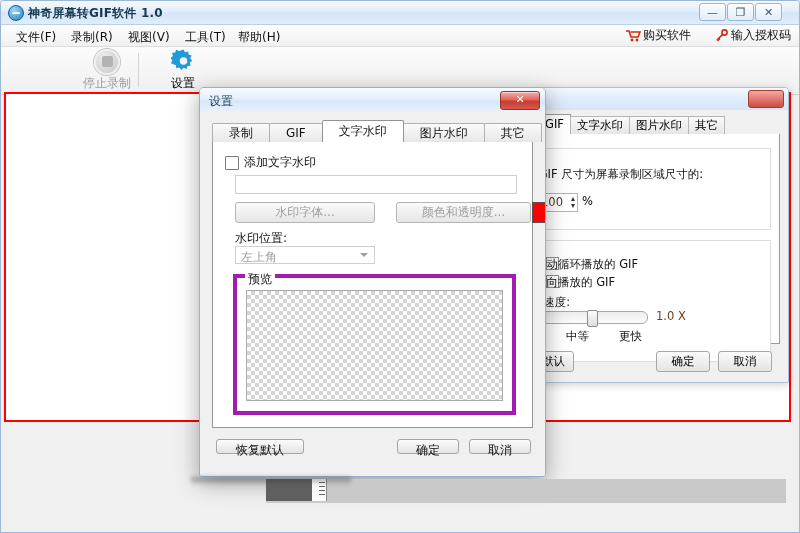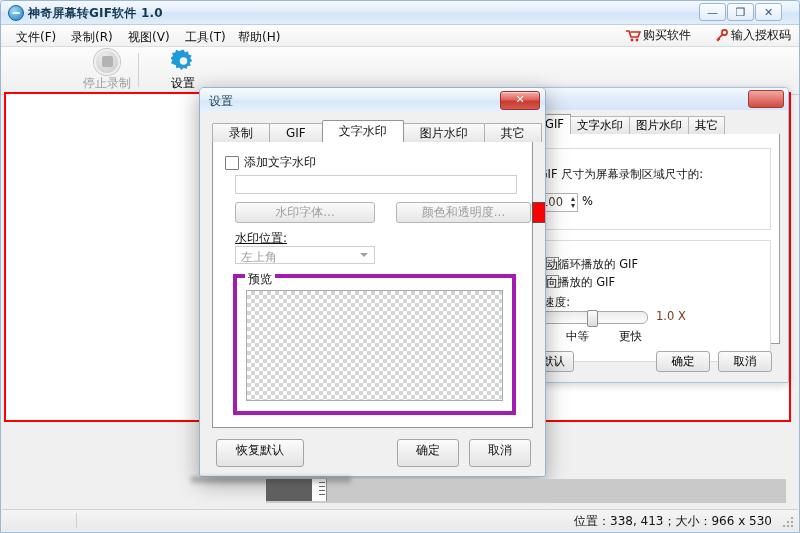--- a/index.html
+++ b/index.html
@@ -117,35 +117,35 @@
 
   #chk-row{position:absolute;left:12px;top:12px;display:flex;align-items:center;gap:5px;}
   #chk-box{width:12px;height:12px;border:1px solid #7a7a7a;background:#fff;border-radius:1px;}
   #chk-lbl{font-size:12px;color:#111;}
   #wm-text{position:absolute;left:22px;top:33px;right:15px;height:19px;border:1px solid #cfcfcf;background:#fff;box-sizing:border-box;}
   .dbtn{position:absolute;height:21px;line-height:19px;text-align:center;font-size:12px;color:#9d9d9d;
      background:linear-gradient(180deg,#fbfbfb,#e6e6e6);border:1px solid #b4b4b4;border-radius:3px;box-sizing:border-box;}
   #btn-font{left:22px;top:60px;width:140px;}
   #btn-color{left:183px;top:60px;width:135px;}
   #color-swatch{position:absolute;left:319px;top:60px;width:23px;height:21px;background:#ff0000;border:1px solid #555;box-sizing:border-box;}
-  #pos-lbl{position:absolute;left:22px;top:88px;font-size:12px;color:#111;text-decoration:underline;}
+  #pos-lbl{position:absolute;left:22px;top:88px;font-size:12px;color:#111;}
   #pos-sel{position:absolute;left:22px;top:104px;width:140px;height:18px;border:1px solid #cfcfcf;background:#fff;box-sizing:border-box;}
   #pos-sel .val{position:absolute;left:5px;top:2px;font-size:12px;color:#a0a0a0;}
   #pos-sel .arw{position:absolute;right:6px;top:6px;width:0;height:0;border-left:4px solid transparent;border-right:4px solid transparent;border-top:4px solid #a0a0a0;}
   #prev-grp{position:absolute;left:20px;top:132px;right:16px;bottom:12px;border:4px solid #a21caf;}
   #prev-lbl{position:absolute;left:8px;top:-7px;background:#fff;padding:0 3px;font-size:12px;color:#111;}
   #prev-area{position:absolute;left:9px;top:12px;right:9px;bottom:10px;border:1px solid #aaaaaa;
      background-color:#fff;
      background-image:
        linear-gradient(45deg,#d4d4d4 25%,transparent 25%,transparent 75%,#d4d4d4 75%),
        linear-gradient(45deg,#d4d4d4 25%,transparent 25%,transparent 75%,#d4d4d4 75%);
      background-size:8px 8px;background-position:0 0,4px 4px;}
 
   #dlg-foot{position:absolute;left:0;right:0;bottom:0;height:48px;}
-  .fbtn{position:absolute;height:28px;line-height:21px;text-align:center;font-size:12px;color:#111;
+  .fbtn{position:absolute;height:15px;line-height:21px;text-align:center;font-size:12px;color:#111;
      background:linear-gradient(180deg,#fcfcfc,#e3e3e3);border:1px solid #a5a5a5;border-radius:3px;box-sizing:border-box;cursor:default;}
   #f-reset{left:16px;top:11px;width:88px;}
   #f-ok{right:86px;top:11px;width:62px;}
   #f-cancel{right:14px;top:11px;width:62px;}
 
   
   #bottom-frag{position:absolute;left:265px;top:478px;width:520px;height:24px;background:#c9c9c9;}
   #frag-dark{position:absolute;left:265px;top:478px;width:46px;height:22px;background:#5f5f5f;}
   #frag-ruler{position:absolute;left:311px;top:478px;width:14px;height:22px;background:#fbfbfb;border-right:1px solid #8a8a8a;}
   #frag-ruler i{position:absolute;right:1px;width:6px;height:1px;background:#666;}
@@ -331,25 +331,13 @@
   <div id="bottom-frag"></div>
   <div id="frag-dark"></div>
   <div id="frag-ruler">
     <i style="top:3px"></i>
       <i style="top:7px"></i>
       <i style="top:11px"></i>
       <i style="top:15px"></i>
   </div>
   <div id="shadow-band"></div>
 
-  <div id="statusbar">
-    <div id="sb-sep"></div>
-    <div id="sb-text">位置：338, 413；大小：966 x 530</div>
-    <div id="sb-grip">
-      <i style="left:8px;top:0"></i>
-        <i style="left:4px;top:4px"></i>
-        <i style="left:8px;top:4px"></i>
-      <i style="left:0;top:8px"></i>
-        <i style="left:4px;top:8px"></i>
-        <i style="left:8px;top:8px"></i>
-    </div>
-  </div>
 </div>
 
 </body></html>

